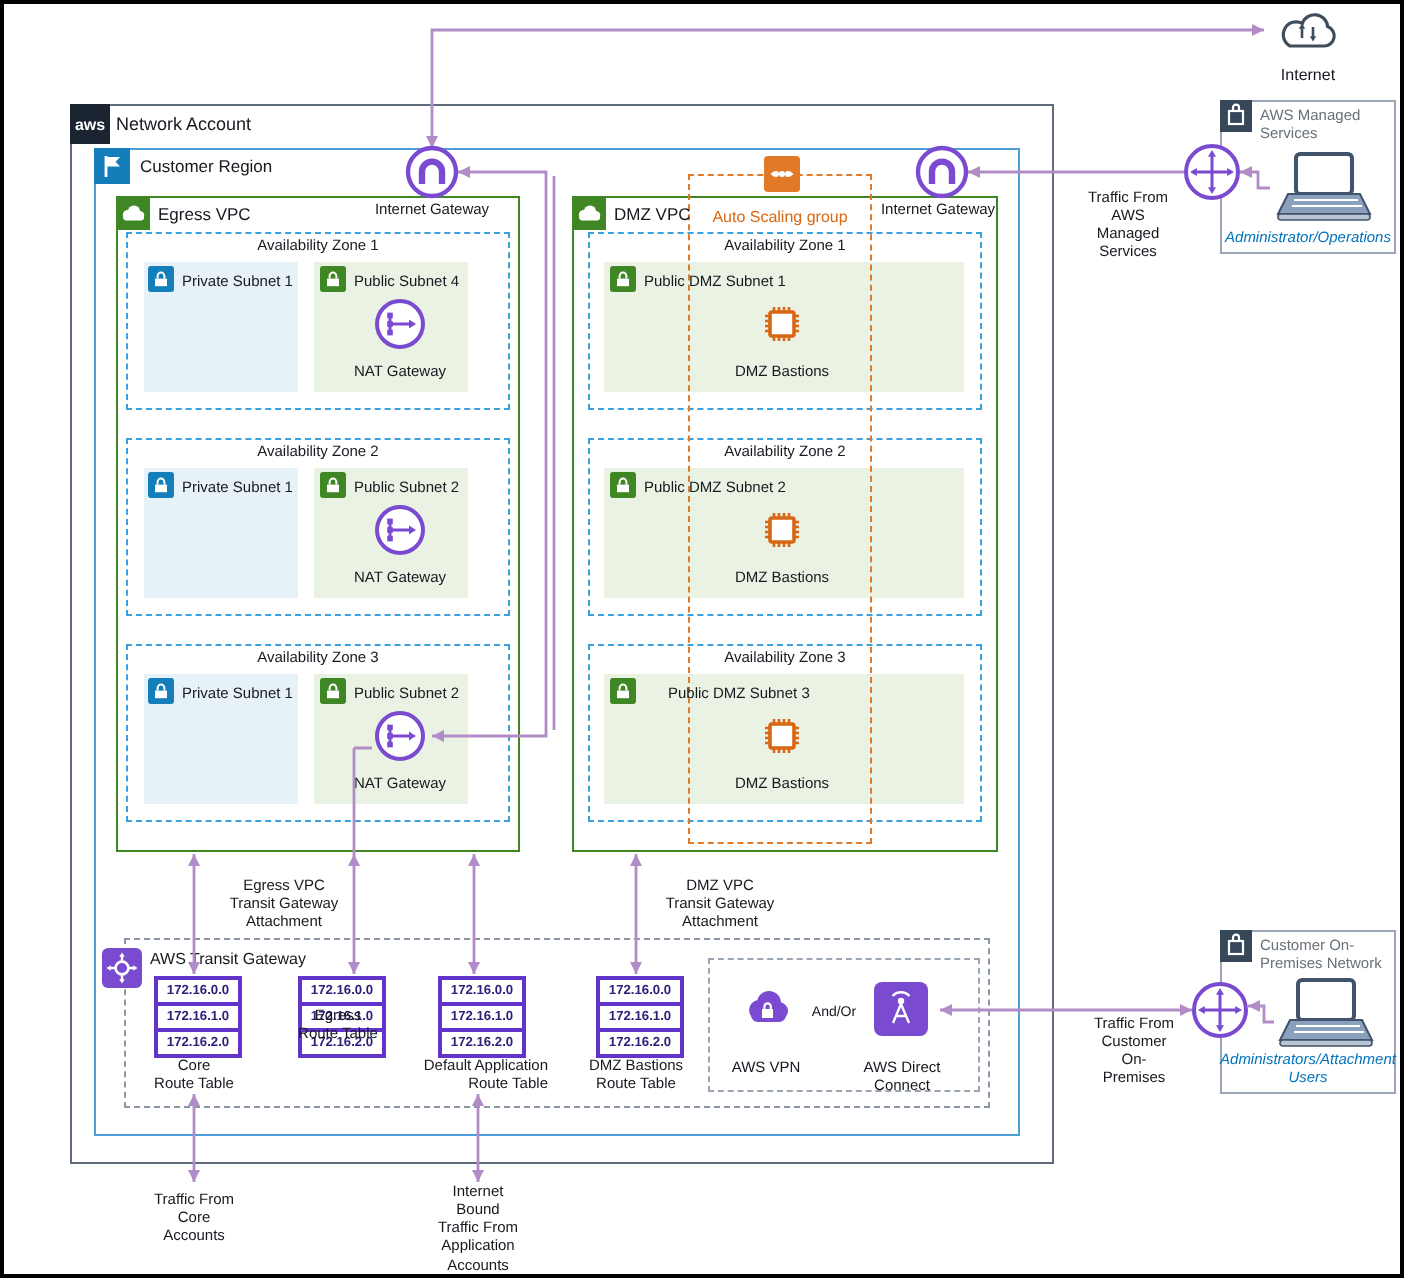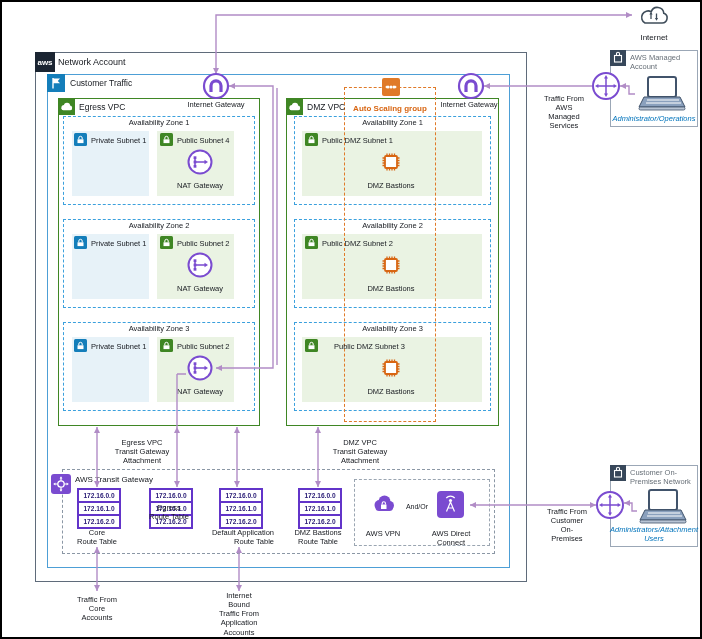--- a/index.html
+++ b/index.html
@@ -309,26 +309,26 @@
   </div>
   <div class="ic" style="left:608px;top:463px;">
     <svg width="16" height="16">
         <rect width="16" height="16" fill="#37475a"></rect>
         <rect x="4.5" y="5.5" width="7" height="6.5" fill="none" stroke="#fff" stroke-width="1.1"></rect>
         <path d="M6.5,5.5 V3.8 a1.5,1.5 0 0 1 3,0 V5.5" stroke="#fff" stroke-width="1.1" fill="none"></path>
       </svg>
   </div>
 
   <div class="lbl t9" style="left:56px;top:55px;">Network Account</div>
-  <div class="lbl t85" style="left:68px;top:76px;">Customer Traffic</div>
+  <div class="lbl t85" style="left:68px;top:76px;">Customer Region</div>
   <div class="lbl t85" style="left:77px;top:100px;">Egress VPC</div>
   <div class="lbl t85" style="left:305px;top:100px;">DMZ VPC</div>
   <div class="lbl t75 ctr" style="left:164px;top:98px;width:100px;">Internet Gateway</div>
   <div class="lbl t75 ctr" style="left:417px;top:98px;width:100px;">Internet Gateway</div>
-  <div class="lbl t8 ctr orange" style="left:342px;top:102px;width:92px;font-weight:bold;">Auto Scaling group</div>
+  <div class="lbl t8 ctr orange" style="left:342px;top:102px;width:92px;">Auto Scaling group</div>
   <div class="lbl t8" style="left:620px;top:31px;width:64px;text-align:center;">Internet</div>
 
   <div class="lbl t75 ctr" style="left:61px;top:116px;width:192px;">Availability Zone 1</div>
   <div class="lbl t75 ctr" style="left:61px;top:219px;width:192px;">Availability Zone 2</div>
   <div class="lbl t75 ctr" style="left:61px;top:322px;width:192px;">Availability Zone 3</div>
   <div class="lbl t75 ctr" style="left:292px;top:116px;width:197px;">Availability Zone 1</div>
   <div class="lbl t75 ctr" style="left:292px;top:219px;width:197px;">Availability Zone 2</div>
   <div class="lbl t75 ctr" style="left:292px;top:322px;width:197px;">Availability Zone 3</div>
 
   <div class="lbl t75" style="left:89px;top:134px;">Private Subnet 1</div>
@@ -377,21 +377,21 @@
   <div class="lbl t75 ctr" style="left:415px;top:527px;width:68px;">AWS Direct Connect</div>
 
   <div class="lbl t75 ctr" style="left:100px;top:436px;width:80px;">Egress VPC
 Transit Gateway
 Attachment</div>
   <div class="lbl t75 ctr" style="left:320px;top:436px;width:76px;">DMZ VPC
 Transit Gateway
 Attachment</div>
 
   <div class="lbl t75 gray" style="left:628px;top:51px;width:66px;">AWS Managed
-Account</div>
+Services</div>
   <div class="lbl t75 ctr blue" style="left:606px;top:112px;width:92px;">Administrator/Operations</div>
   <div class="lbl t75 ctr" style="left:530px;top:92px;width:64px;">Traffic From
 AWS
 Managed
 Services</div>
 
   <div class="lbl t75 gray" style="left:628px;top:466px;width:66px;">Customer On-
 Premises Network</div>
   <div class="lbl t75 ctr blue" style="left:606px;top:523px;width:92px;">Administrators/Attachment
 Users</div>

